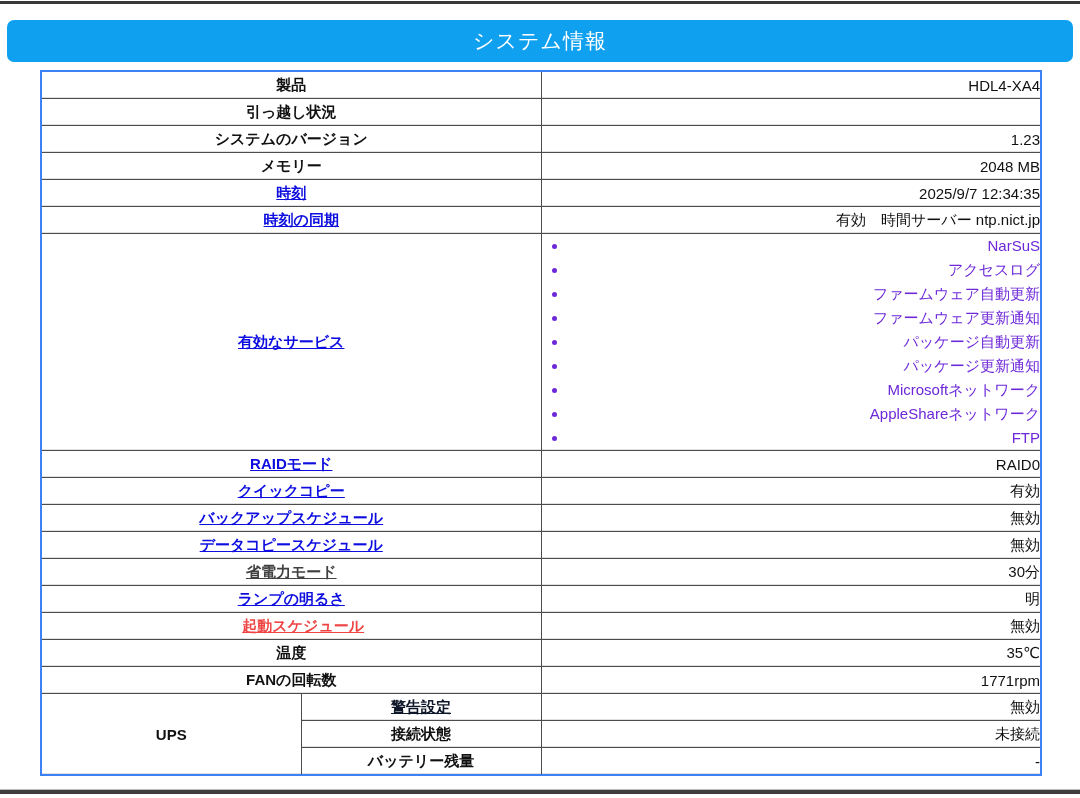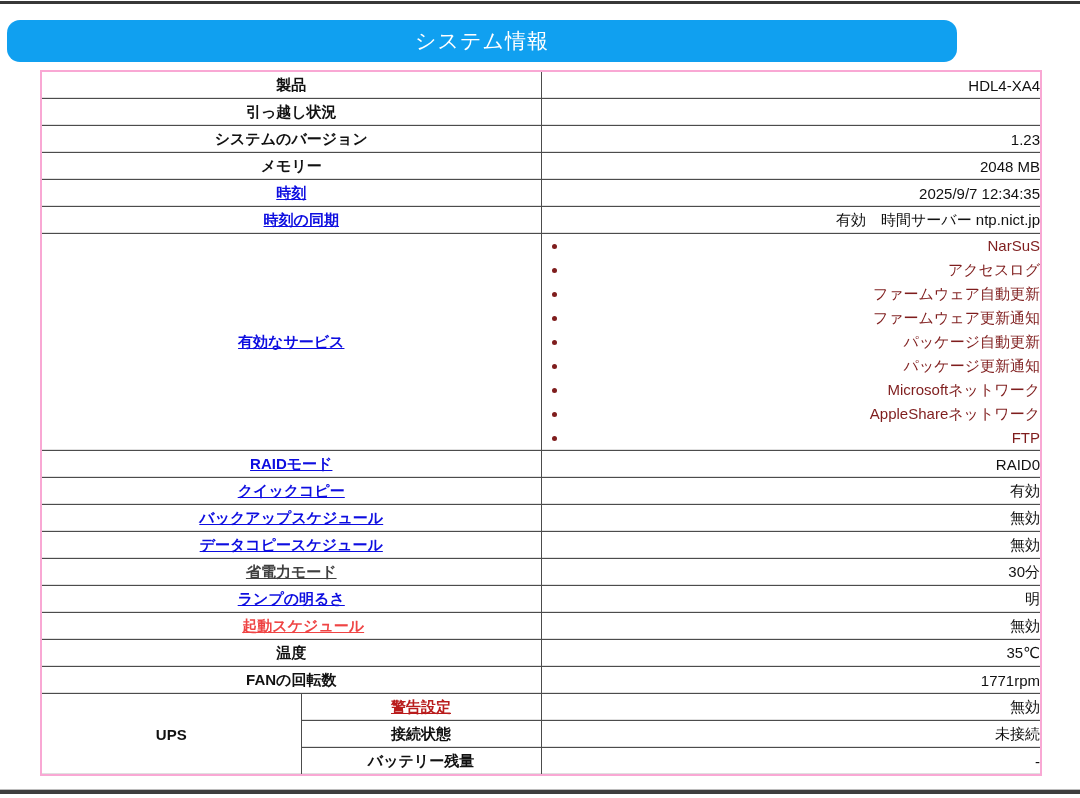--- a/index.html
+++ b/index.html
@@ -5,42 +5,42 @@
   html, body { margin:0; padding:0; }
   body {
     width:1080px; height:798px; background:#ffffff; position:relative; overflow:hidden;
     font-family:"Liberation Sans","DejaVu Sans",sans-serif;
     -webkit-font-smoothing:antialiased;
   }
   .top-line { position:absolute; top:1px; left:0; width:1080px; height:3px; background:#383838; }
   .bottom-line { position:absolute; top:789px; left:0; width:1080px; height:4px;
     background:#3e3e3e; border-top:1px solid #bcbcbc; }
   .header-bar {
-    position:absolute; top:20px; left:7px; width:950px; height:42px;
-    border-radius:13px; display:flex; align-items:center; justify-content:center;
+    position:absolute; top:20px; left:7px; width:1066px; height:42px;
+    border-radius:7px; display:flex; align-items:center; justify-content:center;
     color:#ffffff; font-size:21px; letter-spacing:1px;
   }
   table.sysinfo {
     position:absolute; top:70px; left:40px; width:1000px;
     border-collapse:collapse; table-layout:fixed;
-    border:2px solid #f9a8d4;
+    border:2px solid #3b82f6;
     font-size:15px; color:#111111;
   }
   table.sysinfo td {
     border:1px solid #4c4c4c;
     box-shadow: inset 0 -1px 0 #e0e0e0;
     height:26px; padding:0; vertical-align:middle;
     overflow:hidden; white-space:nowrap;
   }
   td.label-cell { text-align:center; font-weight:bold; }
   td.value-cell { text-align:right; padding-left:7px; font-weight:normal; }
   td.list-cell { height:auto; padding:4px 0; }
   .lnk { font-weight:bold; text-decoration:underline; cursor:pointer; }
   ul.svc { margin:0; padding:0 0 0 26px; list-style-type:disc; }
-  ul.svc li { line-height:24px; font-size:15px; color:#7f1d1d; }
+  ul.svc li { line-height:24px; font-size:15px; color:#6d28d9; }
 </style>
 </head>
 <body>
 
 <div class="top-line"></div>
 
 <div class="header-bar" style="background: rgb(16, 160, 240); color: rgb(255, 255, 255);">
   <span>システム情報</span>
 </div>
 
@@ -122,21 +122,21 @@
       <tr>
         <td colspan="2" class="label-cell"><span>温度</span></td>
         <td class="value-cell"><span>35℃</span></td>
       </tr>
       <tr>
         <td colspan="2" class="label-cell"><span>FANの回転数</span></td>
         <td class="value-cell"><span>1771rpm</span></td>
       </tr>
       <tr>
         <td rowspan="3" class="label-cell"><span>UPS</span></td>
-        <td class="label-cell"><a href="#" class="lnk" style="color: #b91c1c;">警告設定</a></td>
+        <td class="label-cell"><a href="#" class="lnk" style="color: #0f172a;">警告設定</a></td>
         <td class="value-cell"><span>無効</span></td>
       </tr>
       <tr>
         <td class="label-cell"><span>接続状態</span></td>
         <td class="value-cell"><span>未接続</span></td>
       </tr>
       <tr>
         <td class="label-cell"><span>バッテリー残量</span></td>
         <td class="value-cell"><span>-</span></td>
       </tr>

